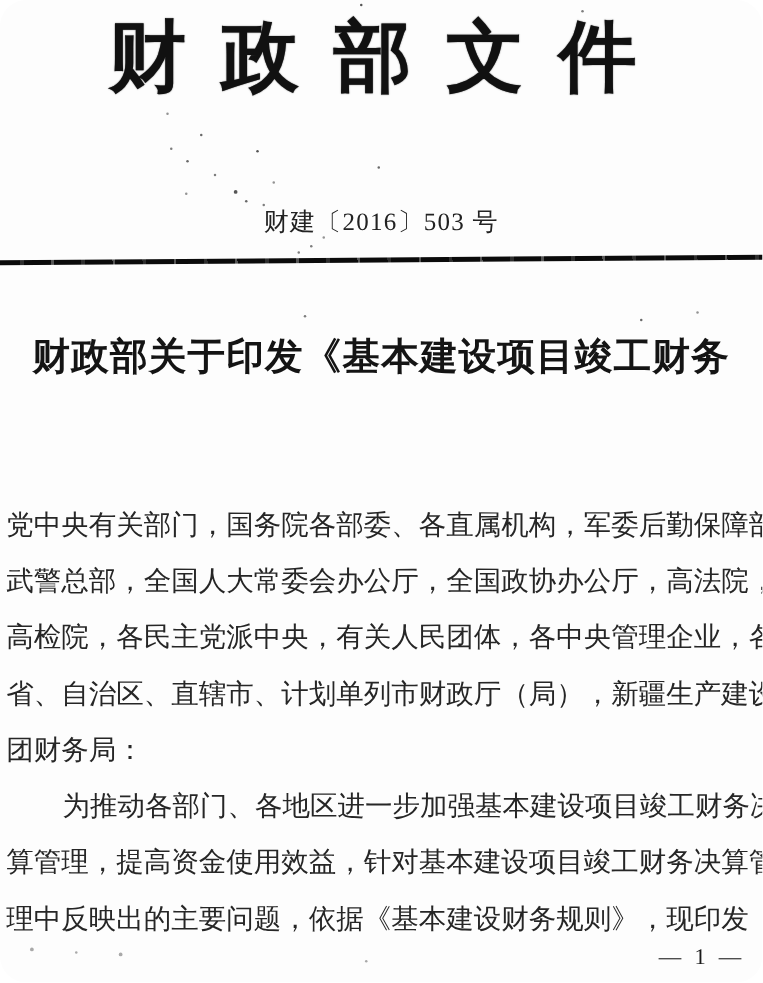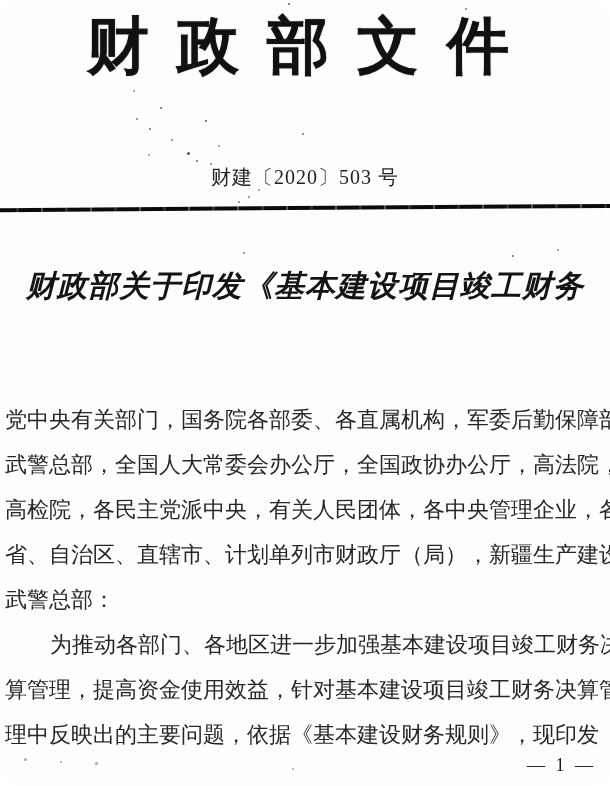--- a/index.html
+++ b/index.html
@@ -65,21 +65,20 @@
     position: absolute;
     top: 262px;
     left: 0;
     width: 100%;
     text-align: center;
     font-weight: bold;
     font-size: 30px;
     line-height: 48px;
     letter-spacing: 1px;
     color: #141414;
-    font-style: italic;
   }
   
   .body-text {
     position: absolute;
     top: 397px;
     left: 5px;
     width: 602px;
     font-size: 22px;
     line-height: 45px;
     color: #262626;
@@ -110,34 +109,34 @@
     pointer-events: none;
   }
 </style>
 </head>
 <body>
 
 <div class="page">
 
   <div class="banner-title">财政部文件</div>
 
-  <div class="doc-number">财建〔2020〕503 号</div>
+  <div class="doc-number">财建〔2016〕503 号</div>
 
   <div class="rule"></div>
 
   <div class="heading">
     <div>财政部关于印发《基本建设项目竣工财务</div>
   </div>
 
   <div class="body-text">
     <div class="line">党中央有关部门，国务院各部委、各直属机构，军委后勤保障部、</div>
     <div class="line">武警总部，全国人大常委会办公厅，全国政协办公厅，高法院，</div>
     <div class="line">高检院，各民主党派中央，有关人民团体，各中央管理企业，各</div>
     <div class="line">省、自治区、直辖市、计划单列市财政厅（局），新疆生产建设兵</div>
-    <div class="line">武警总部：</div>
+    <div class="line">团财务局：</div>
     <div class="line indent">为推动各部门、各地区进一步加强基本建设项目竣工财务决</div>
     <div class="line">算管理，提高资金使用效益，针对基本建设项目竣工财务决算管</div>
     <div class="line">理中反映出的主要问题，依据《基本建设财务规则》，现印发《基</div>
   </div>
 
   <div class="page-num">— 1 —</div>
 
 <div class="speck" style="left: 288px; top: 3px; width: 2px; height: 2px; opacity: 0.8;"></div>
     <div class="speck" style="left: 465px; top: 8px; width: 2px; height: 2px; opacity: 0.6;"></div>
     <div class="speck" style="left: 133px; top: 90px; width: 2px; height: 2px; opacity: 0.5;"></div>

